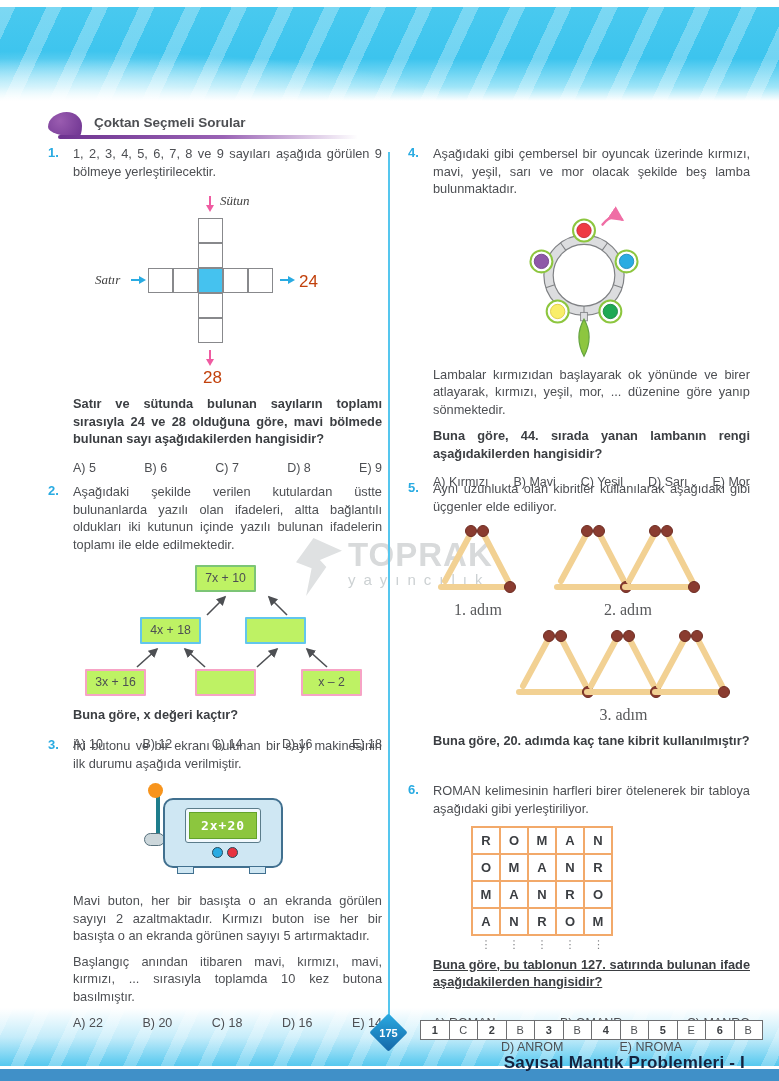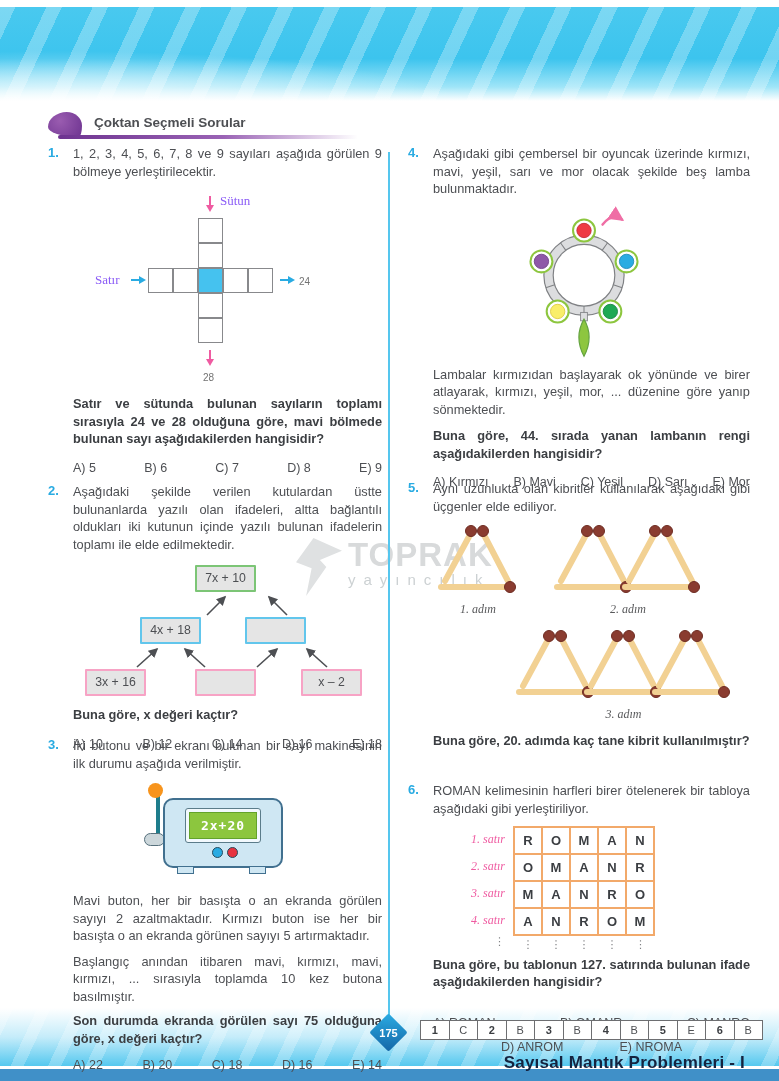--- a/index.html
+++ b/index.html
@@ -50,33 +50,33 @@
   .qtext { text-align:justify; }
   .qbold { font-weight:bold; color:#3b3e42; margin-top:9px; text-align:justify; }
   .qpara { margin-top:8px; text-align:justify; }
   .options { display:flex; justify-content:space-between; margin-top:12px; font-size:12.5px;gap:20px; }
   .options-spread { display:flex; justify-content:space-between; margin-top:12px; font-size:12.5px; }
   .options-center { display:flex; justify-content:space-around; margin-top:7px; font-size:12.5px; padding:0 40px; }
   
   .cross { position:relative; width:300px; height:198px; margin:8px 0 2px 0; }
   .ccell { position:absolute; width:25px; height:25px; border:1.6px solid #88898c; background:#fff; box-sizing:border-box; }
   .ccell.center { background:#45c2ef; }
-  .diag-label { position:absolute; font-family:"Liberation Serif", serif; font-size:13px; color:#8b5cf6;text-align:right; }
-  .diag-num { position:absolute; font-size:10px; color:#737373;text-align:center; }
+  .diag-label { position:absolute; font-family:"Liberation Serif", serif; font-style:italic; font-size:13px; color:#404040;text-align:right; }
+  .diag-num { position:absolute; font-size:17px; color:#c2410c;text-align:center; }
   .arr-r { position:absolute; width:9px; height:2.4px; }
   .arr-r::after { content:""; position:absolute; right:-6px; top:-2.9px;
     border-left:7px solid; border-top:4px solid transparent; border-bottom:4px solid transparent; border-left-color:inherit; }
   .arr-d { position:absolute; width:2.4px; height:10px; }
   .arr-d::after { content:""; position:absolute; bottom:-6px; left:-2.9px;
     border-top:7px solid; border-left:4px solid transparent; border-right:4px solid transparent; border-top-color:inherit; }
   .cyan  { background:#29abe2; color:#29abe2; border-left-color:#29abe2; }
   .pink  { background:#ef5ba1; color:#ef5ba1; }
   
   .pyramid { position:relative; width:275px; height:132px; margin:12px 0 2px 12px; }
-  .pbox { position:absolute; width:57px; height:23px; background:#e5e5e5; border:2.4px solid;
+  .pbox { position:absolute; width:57px; height:23px; background:#bef264; border:2.4px solid;
     display:flex; align-items:center; justify-content:center; font-size:12.3px; color:#4d4f53; border-radius:1px; }
   .pbox.green { border-color:#7cc576; } .pbox.cyan2 { border-color:#62c6ec; } .pbox.pink2 { border-color:#f7a3c5; }
   .pyr-arrows { position:absolute; inset:0; }
   
   .machine { position:relative; width:160px; height:102px; margin:10px 0 4px 70px; }
   .m-rod  { position:absolute; left:13px; top:10px; width:4px; height:48px; background:#1e7d8c; border-radius:2px; }
   .m-ball { position:absolute; left:5px; top:1px; width:15px; height:15px; border-radius:50%; background:#f7941d; }
   .m-cap  { position:absolute; left:1px; top:51px; width:21px; height:13px; border-radius:7px; background:#ccd7db; border:1.6px solid #56707c; box-sizing:border-box; }
   .m-body { position:absolute; left:20px; top:16px; width:120px; height:70px; background:#cfe7f3; border:2.2px solid #41708f; border-radius:10px; box-sizing:border-box; }
   .m-screen { position:absolute; left:42px; top:26px; width:76px; height:35px; background:#f2f9fd; border:1.6px solid #5b7c8a; border-radius:3px; box-sizing:border-box; }
@@ -85,21 +85,21 @@
     font-family:"DejaVu Sans Mono", monospace; font-weight:bold; font-size:13px; color:#ffffff; letter-spacing:1px; }
   .m-btn { position:absolute; width:11px; height:11px; border-radius:50%; border:1.6px solid #274b5c; box-sizing:border-box; top:65px; }
   .m-btn.blue { left:69px; background:#2aabe2; } .m-btn.red { left:84px; background:#e8333f; }
   .m-foot { position:absolute; width:17px; height:8px; background:#cfe7f3; border:1.8px solid #41708f; top:84px; box-sizing:border-box; }
   .m-foot.f1 { left:34px; } .m-foot.f2 { left:106px; }
   
   .match-rows { margin-top:8px; }
   .match-row1 { display:flex; align-items:flex-end; gap:34px; margin-left:4px; }
   .match-row2 { margin:10px 0 0 64px; }
   .match-step { text-align:center; }
-  .step-label { font-family:"Liberation Serif", serif; font-style:italic; font-size:12px; color:#58595b; margin-top:1px; }
+  .step-label { font-family:"Liberation Serif", serif; font-size:16px; color:#58595b; margin-top:1px; }
   
   .roman-wrap { display:flex; margin:9px 0 2px 38px; }
   .roman-labels { display:flex; flex-direction:column; margin-right:8px; }
   .roman-labels .rlab { height:27px; display:flex; align-items:center; justify-content:flex-end;
     font-family:"Liberation Serif", serif; font-style:italic; font-size:12px; color:#ef5ba1; }
   .roman-labels .rdots { height:16px; text-align:right; color:#808285; font-size:11px; line-height:14px; }
   table.roman { border-collapse:collapse; }
   table.roman td { width:26px; height:25px; border:2px solid #f2a96a; text-align:center;
     font-size:13px; font-weight:bold; color:#3b3e42; background:#fff; padding:0; }
   table.roman tr.dots td { border:none; border-left:2px solid rgba(242,169,106,.0); height:15px;
@@ -226,21 +226,20 @@
         <span class="m-foot f1"></span>
         <span class="m-foot f2"></span>
         <span class="m-screen">
           <span class="m-lcd">2x+20</span>
         </span>
         <span class="m-btn blue"></span>
         <span class="m-btn red"></span>
       </div>
       <div class="qpara">Mavi buton, her bir basışta o an ekranda görülen sayıyı 2 azaltmaktadır. Kırmızı buton ise her bir basışta o an ekranda görünen sayıyı 5 artırmaktadır.</div>
       <div class="qpara">Başlangıç anından itibaren mavi, kırmızı, mavi, kırmızı, ... sırasıyla toplamda 10 kez butona basılmıştır.</div>
-      <div class="qbold" style="margin-top:7px;">Son durumda ekranda görülen sayı 75 olduğuna göre, x değeri kaçtır?</div>
       <div class="options" style="margin-top:10px;">
         <span>A) 22</span>
         <span>B) 20</span>
         <span>C) 18</span>
         <span>D) 16</span>
         <span>E) 14</span>
       </div>
     </div>
   </div>
 </div>
@@ -352,27 +351,20 @@
       </div>
       <div class="qbold">Buna göre, 20. adımda kaç tane kibrit kullanılmıştır?</div>
     </div>
   </div>
 
   <div class="q" style="top:637px;">
     <div class="qnum">6.</div>
     <div class="qbody">
       <div class="qtext">ROMAN kelimesinin harfleri birer ötelenerek bir tabloya aşağıdaki gibi yerleştiriliyor.</div>
       <div class="roman-wrap">
-        <div class="roman-labels">
-          <span class="rlab">1. satır</span>
-          <span class="rlab">2. satır</span>
-          <span class="rlab">3. satır</span>
-          <span class="rlab">4. satır</span>
-          <span class="rdots">⋮</span>
-        </div>
         <table class="roman">
           <tbody>
               <tr>
             <td>R</td>
             <td>O</td>
             <td>M</td>
             <td>A</td>
             <td>N</td>
           </tr>
           <tr>
@@ -399,21 +391,21 @@
           <tr class="dots">
             <td>⋮</td>
             <td>⋮</td>
             <td>⋮</td>
             <td>⋮</td>
             <td>⋮</td>
           </tr>
         </tbody>
           </table>
       </div>
-      <div class="qbold" style="margin-top:0;">Buna göre, bu tablonun 127. satırında bulunan ifade aşağıdakilerden hangisidir?</div>
+      <div class="qbold" style="margin-top:0;text-decoration:underline;">Buna göre, bu tablonun 127. satırında bulunan ifade aşağıdakilerden hangisidir?</div>
       <div class="options-spread" style="margin-top:24px;">
         <span>A) ROMAN</span>
         <span>B) OMANR</span>
         <span>C) MANRO</span>
       </div>
       <div class="options-center">
         <span>D) ANROM</span>
         <span>E) NROMA</span>
       </div>
     </div>

